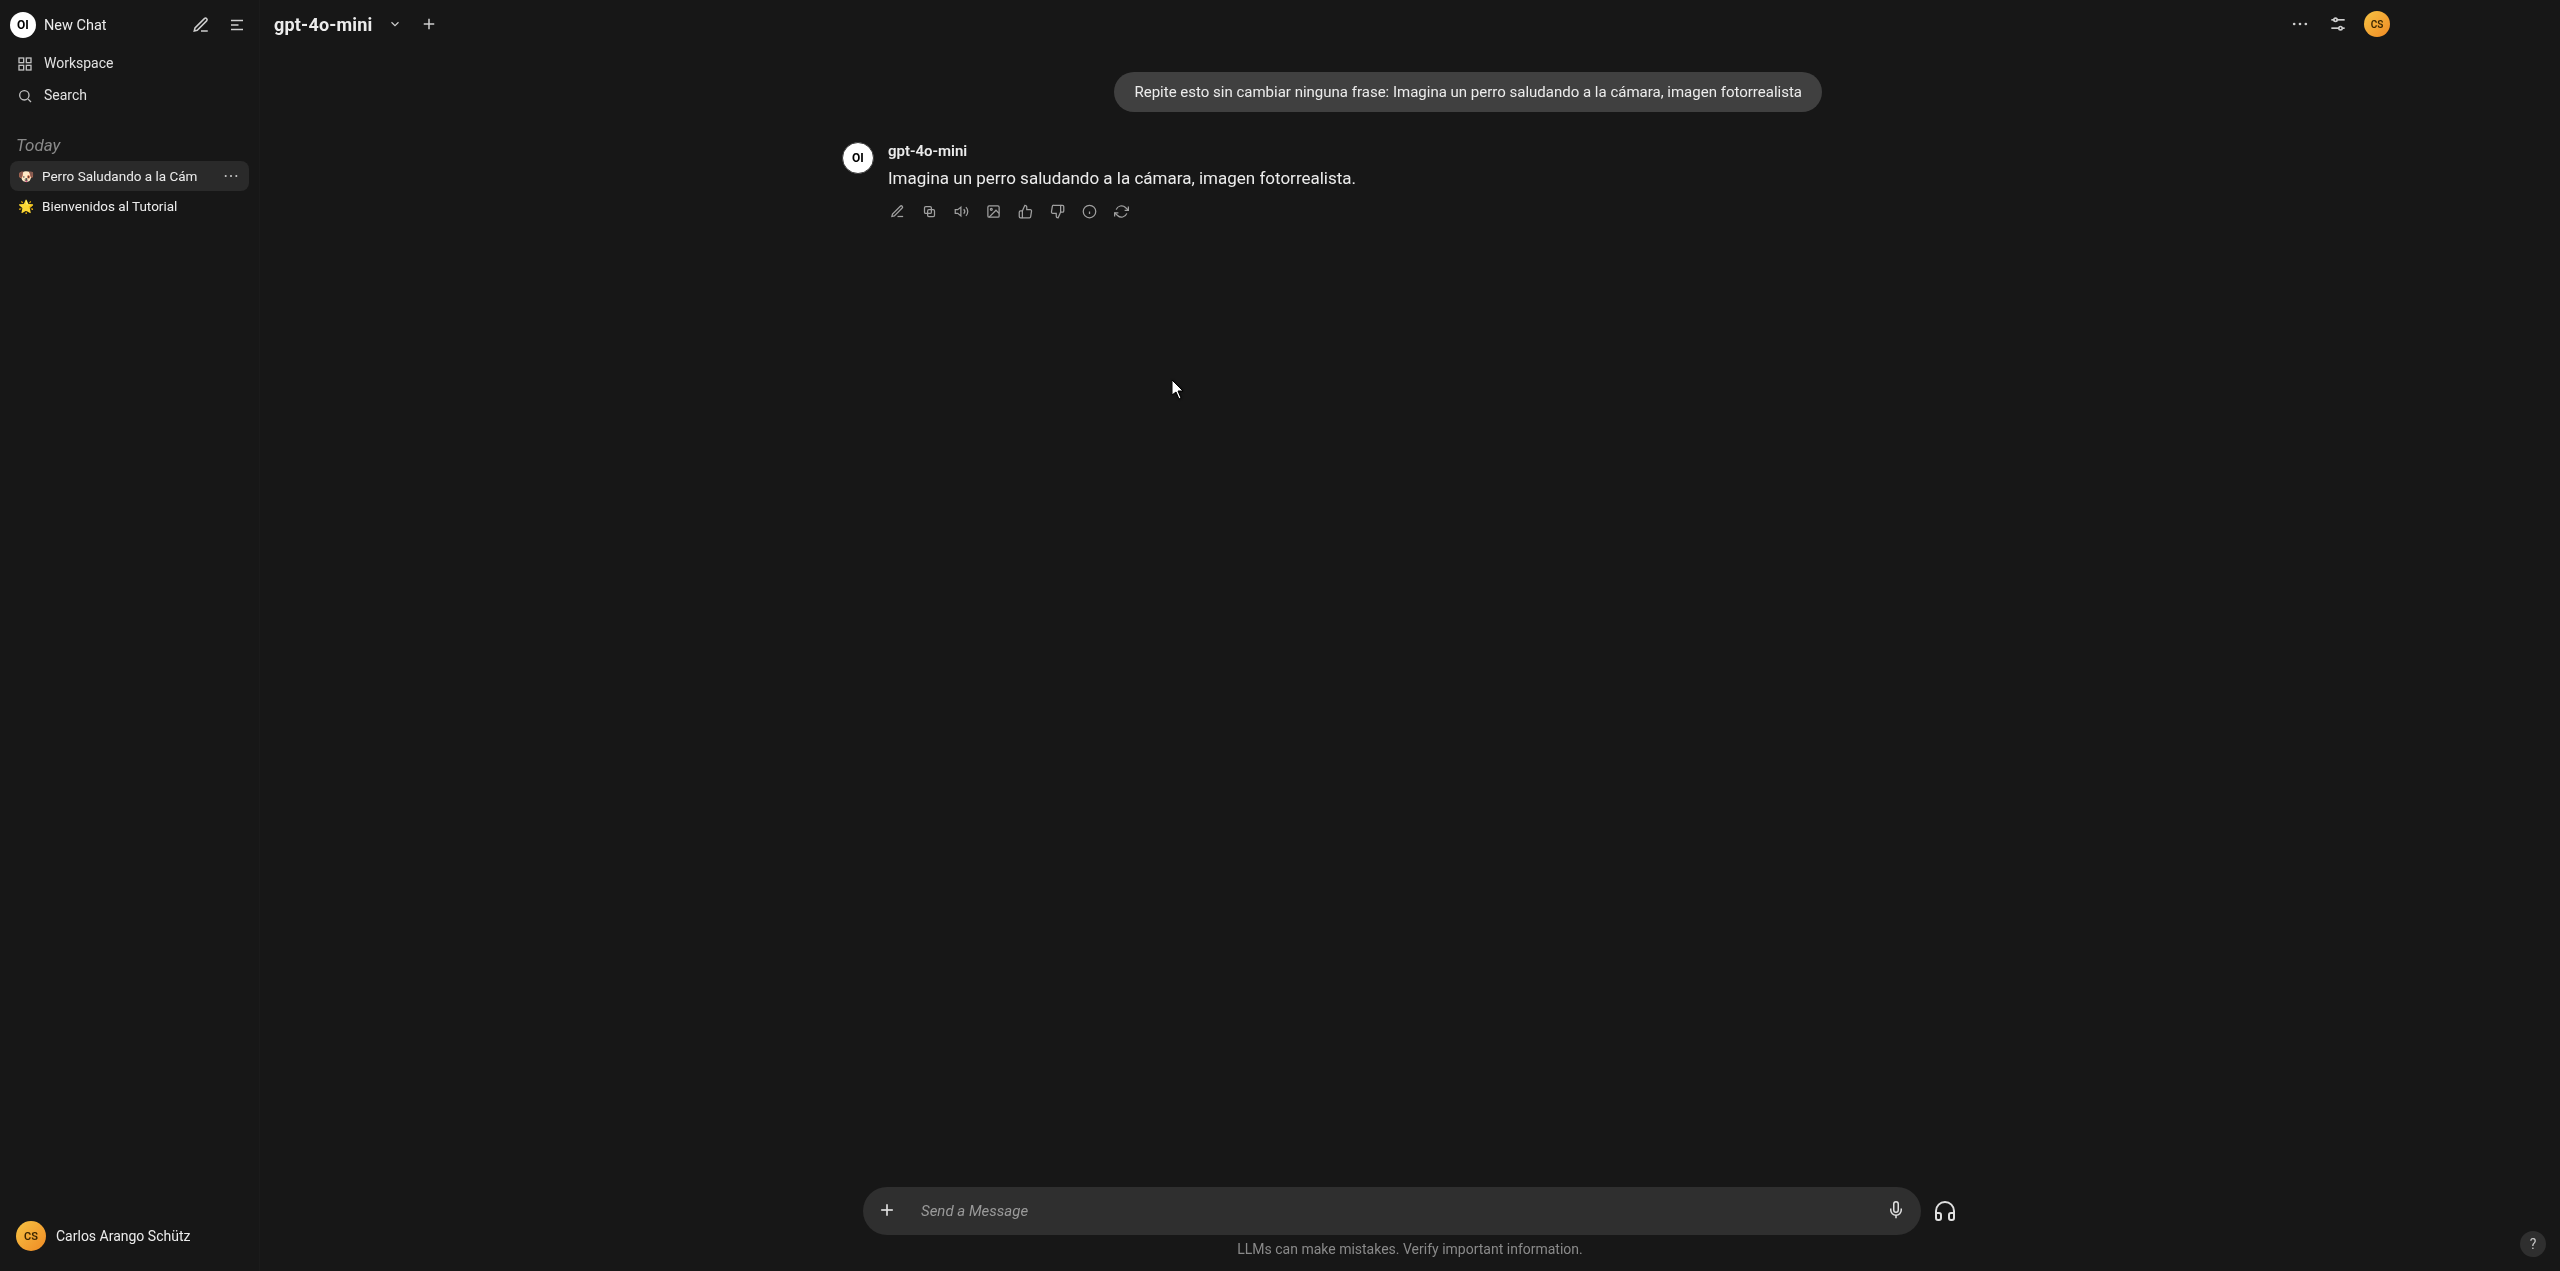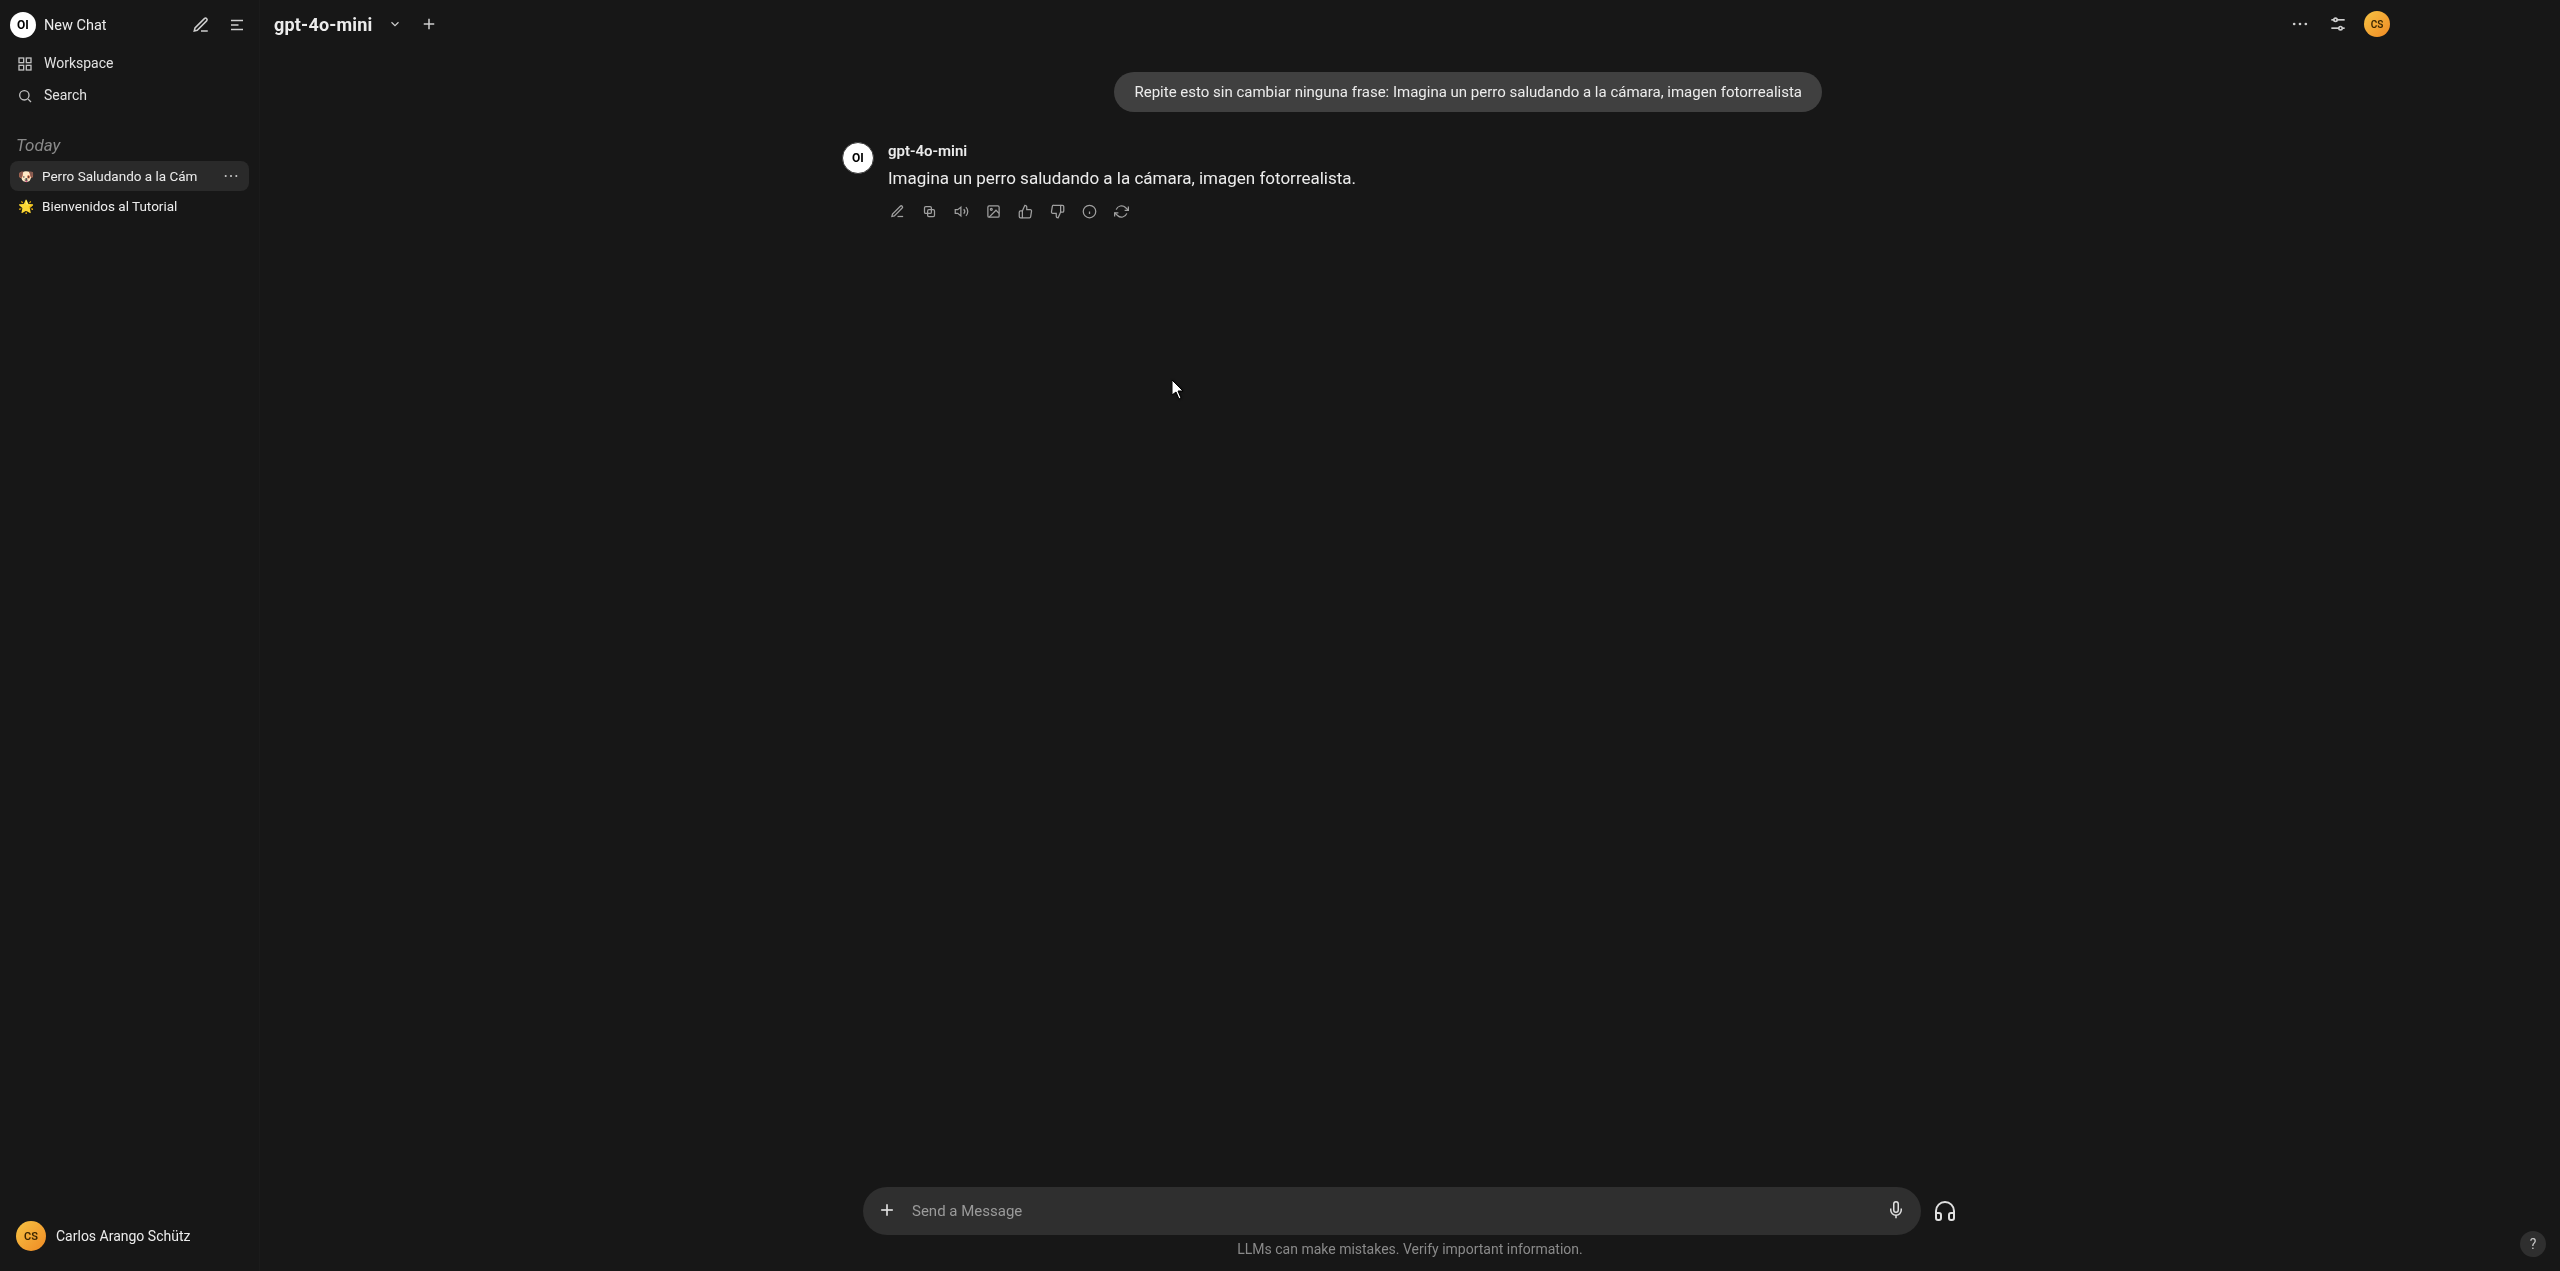--- a/index.html
+++ b/index.html
@@ -40,21 +40,21 @@
 .assistant-row{display:flex;gap:14px;}
 .asst-avatar{width:32px;height:32px;border-radius:50%;background:#fff;color:#000;display:flex;align-items:center;justify-content:center;font-weight:700;font-size:12px;border:1px solid #3a3a3a;}
 .asst-body{flex:1;}
 .asst-name{font-weight:600;font-size:15px;margin-bottom:6px;}
 .asst-text{font-size:17px;line-height:1.45;color:#ececec;}
 .asst-actions{display:flex;gap:14px;margin-top:12px;color:#a0a0a0;}
 .asst-actions .act{width:18px;height:18px;cursor:pointer;display:flex;align-items:center;justify-content:center;}
 
 .composer-wrap{position:absolute;bottom:14px;left:260px;right:0;display:flex;flex-direction:column;align-items:center;gap:6px;}
 .composer-row{display:flex;align-items:center;gap:12px;}
-.composer{width:1058px;height:48px;background:#2f2f2f;border-radius:28px;display:flex;align-items:center;padding:0 14px;gap:13px;}
+.composer{width:1058px;height:48px;background:#2f2f2f;border-radius:28px;display:flex;align-items:center;padding:0 14px;gap:22px;font-style:italic;}
 .comp-plus{width:22px;height:22px;color:#e0e0e0;cursor:pointer;}
 .comp-input{flex:1;font-size:15px;color:#9a9a9a;}
 .comp-mic{width:20px;height:20px;color:#e0e0e0;cursor:pointer;}
 .headphones{width:24px;height:24px;color:#e0e0e0;cursor:pointer;}
 .disclaimer{font-size:14px;color:#8a8a8a;}
 .help-fab{position:absolute;right:14px;bottom:14px;width:26px;height:26px;border-radius:50%;background:#2f2f2f;color:#c8c8c8;display:flex;align-items:center;justify-content:center;font-size:14px;cursor:pointer;}
 
 .cursor{position:absolute;left:1172px;top:380px;pointer-events:none;}
 .cursor svg{filter:drop-shadow(0 0 1px rgba(0,0,0,0.8));}
 

